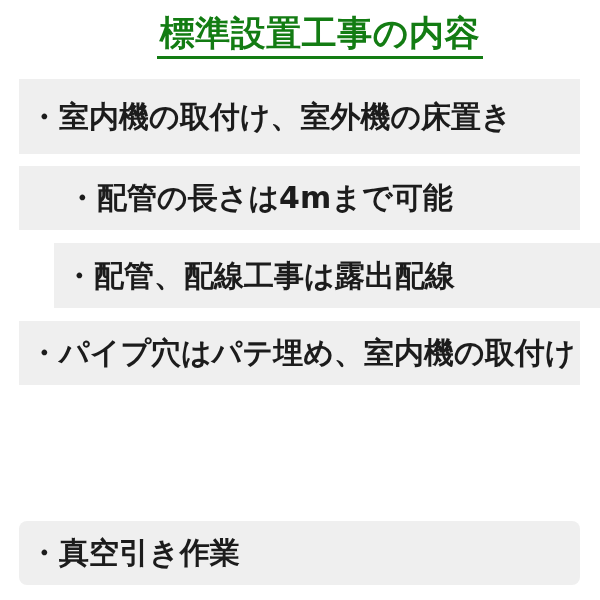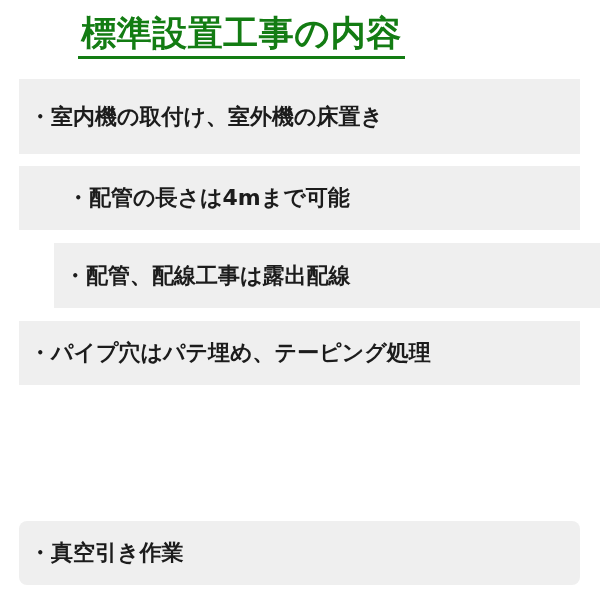--- a/index.html
+++ b/index.html
@@ -14,21 +14,21 @@
     background: var(--page-bg, #ffffff);
     font-family: "DejaVu Sans", sans-serif;
     font-weight: bold;
     overflow: hidden;
   }
   .title-wrap {
     position: absolute;
     top: 12px;
     left: 0;
     width: 483px;
-    text-align: center;
+    text-align: right;
   }
   .page-title {
     display: inline-block;
     font-size: 35px;
     line-height: 1.2;
     color: var(--accent-green, #137c13);
     border-bottom: 3px solid currentColor;
     padding: 0 3px 2px 3px;
     letter-spacing: 0.5px;
     white-space: nowrap;
@@ -38,21 +38,21 @@
     left: 19px;
     width: 561px;
     background: var(--box-bg, #efefef);
     box-sizing: border-box;
     display: flex;
     flex-direction: column;
     justify-content: center;
     padding-left: 10px;
   }
   .item-text {
-    font-size: 22px;
+    font-size: 30px;
     line-height: 1.25;
     color: var(--text-color, #1c1c1c);
     white-space: nowrap;
   }
   .item-text.second-line {
     margin-top: 6px;
   }
   .item-note {
     font-size: 18px;
     line-height: 1.3;
@@ -83,21 +83,21 @@
 
   <div class="item-box box-2">
     <div class="item-text">・配管の長さは4mまで可能</div>
   </div>
 
   <div class="item-box box-3">
     <div class="item-text">・配管、配線工事は露出配線</div>
   </div>
 
   <div class="item-box box-4">
-    <div class="item-text">・パイプ穴はパテ埋め、テーピング処理</div>
+    <div class="item-text">・パイプ穴はパテ埋め、室内機の取付け</div>
   </div>
 
 
   <div class="item-box box-6">
     <div class="item-text">・真空引き作業</div>
   </div>
 
 </div>
 
 </body></html>

